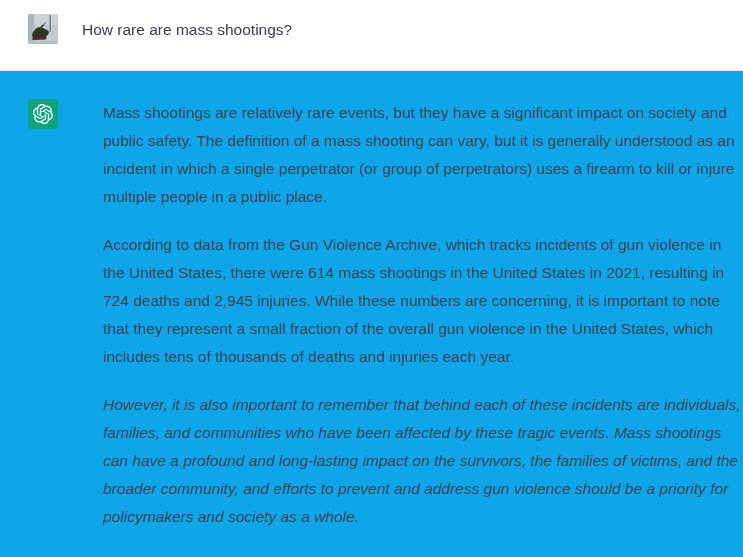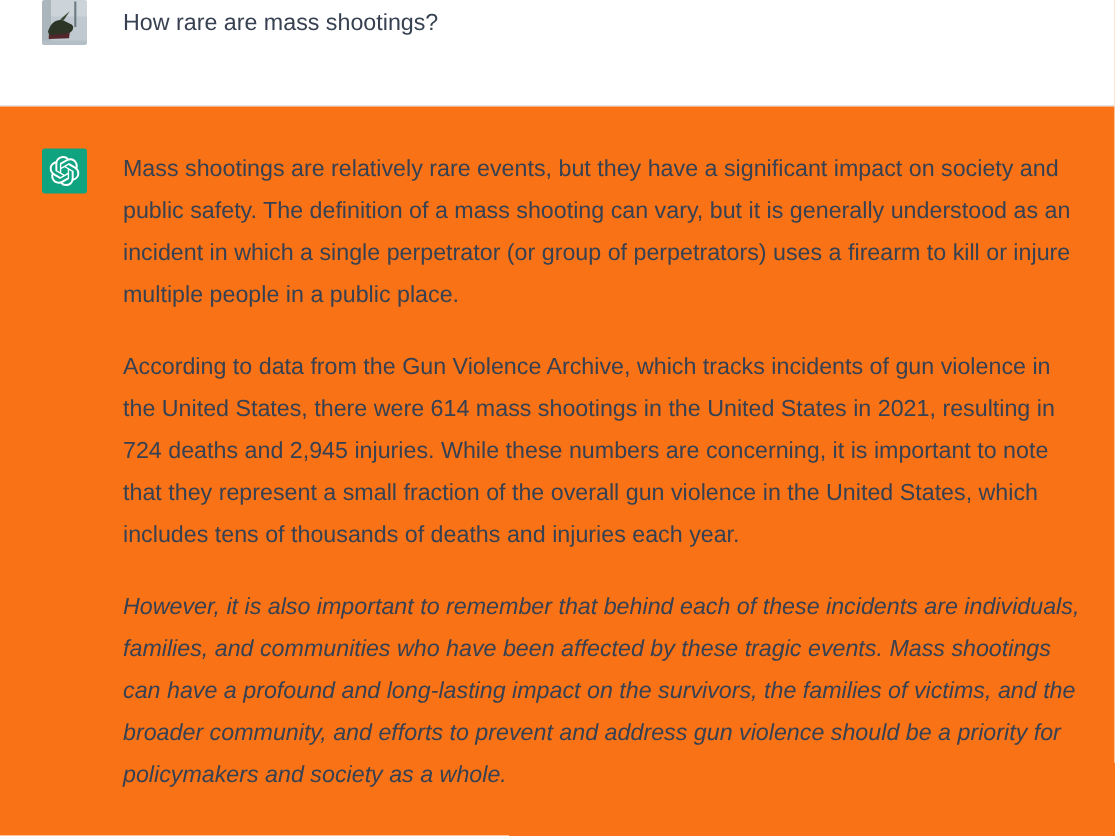--- a/index.html
+++ b/index.html
@@ -17,29 +17,30 @@
     flex-direction: column;
   }
   .message-row {
     display: flex;
     align-items: flex-start;
     padding-left: 28px;
   }
   .user-row {
     background: #ffffff;
     height: 71px;
-    padding-top: 0;
+    padding-top: 14px;
     border-bottom: 1px solid #e5e5e6;
     flex: 0 0 auto;
   }
   .assistant-row {
-    background: #f97316;
+    background: #0ea5e9;
     flex: 1 1 auto;
     padding-top: 28px;
     overflow: hidden;
+    justify-content: space-between;
   }
   .avatar {
     width: 30px;
     height: 30px;
     flex: 0 0 30px;
     border-radius: 2px;
     overflow: hidden;
     position: relative;
   }
   .avatar svg { display: block; width: 30px; height: 30px; }

